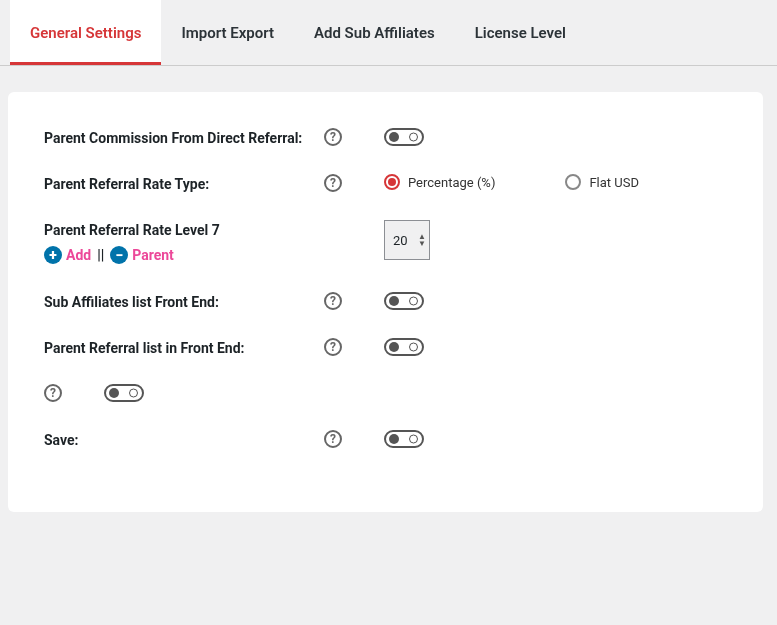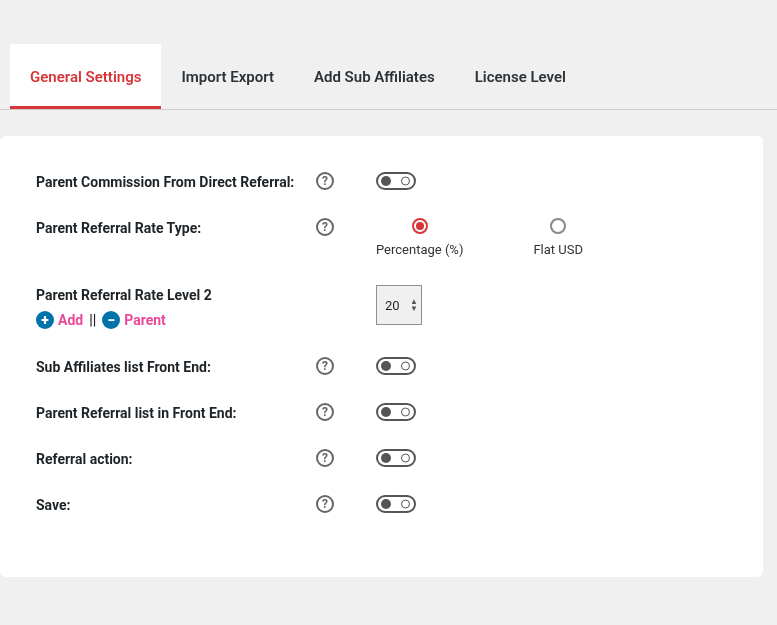--- a/index.html
+++ b/index.html
@@ -17,30 +17,29 @@
     padding-left: 10px;
   }
   .tab {
     padding: 24px 20px 20px 20px;
     font-size: 15px;
     font-weight: 600;
     color: #2c3338;
     cursor: pointer;
     border-bottom: 3px solid transparent;
     background: transparent;
-    margin-top: 44px;
   }
   .tab.active {
     color: #d63638;
     background: #fff;
     border-bottom: 3px solid #d63638;
   }
   .panel {
     background: #fff;
-    margin: 26px 14px 0 0;
+    margin: 26px 14px 0 8px;
     border-radius: 6px;
     padding: 36px 36px 36px 36px;
   }
   .row {
     display: flex;
     align-items: flex-start;
     margin-bottom: 28px;
   }
   .label-col {
     width: 280px;
@@ -111,21 +110,20 @@
   .radio-group {
     display: flex;
     align-items: center;
     gap: 70px;
   }
   .radio-opt {
     display: inline-flex;
     align-items: center;
     gap: 8px;
     cursor: pointer;
-    flex-direction: column;
   }
   .radio-circle {
     width: 16px;
     height: 16px;
     border: 2px solid #888;
     border-radius: 50%;
     display: inline-flex;
     align-items: center;
     justify-content: center;
   }
@@ -245,21 +243,21 @@
         <label class="radio-opt">
           <span class="radio-circle"></span>
           <span class="radio-label">Flat USD</span>
         </label>
       </div>
     </div>
   </div>
 
   <div class="row">
     <div class="label-col">
-      <span>Parent Referral Rate Level 2</span>
+      <span>Parent Referral Rate Level 7</span>
       <div class="add-remove">
         <span class="circ-btn">+</span>
         <span class="ar-link">Add</span>
         <span class="sep"> || </span>
         <span class="circ-btn">−</span>
         <span class="ar-link">Parent</span>
       </div>
     </div>
     <div class="help-col"></div>
     <div class="control-col">
@@ -287,21 +285,20 @@
     <div class="label-col">Parent Referral list in Front End:</div>
     <div class="help-col">
       <span class="help-icon">?</span>
     </div>
     <div class="control-col">
       <span class="toggle"></span>
     </div>
   </div>
 
   <div class="row">
-    <div class="label-col">Referral action:</div>
     <div class="help-col">
       <span class="help-icon">?</span>
     </div>
     <div class="control-col">
       <span class="toggle"></span>
     </div>
   </div>
 
   <div class="row">
     <div class="label-col">Save:</div>

